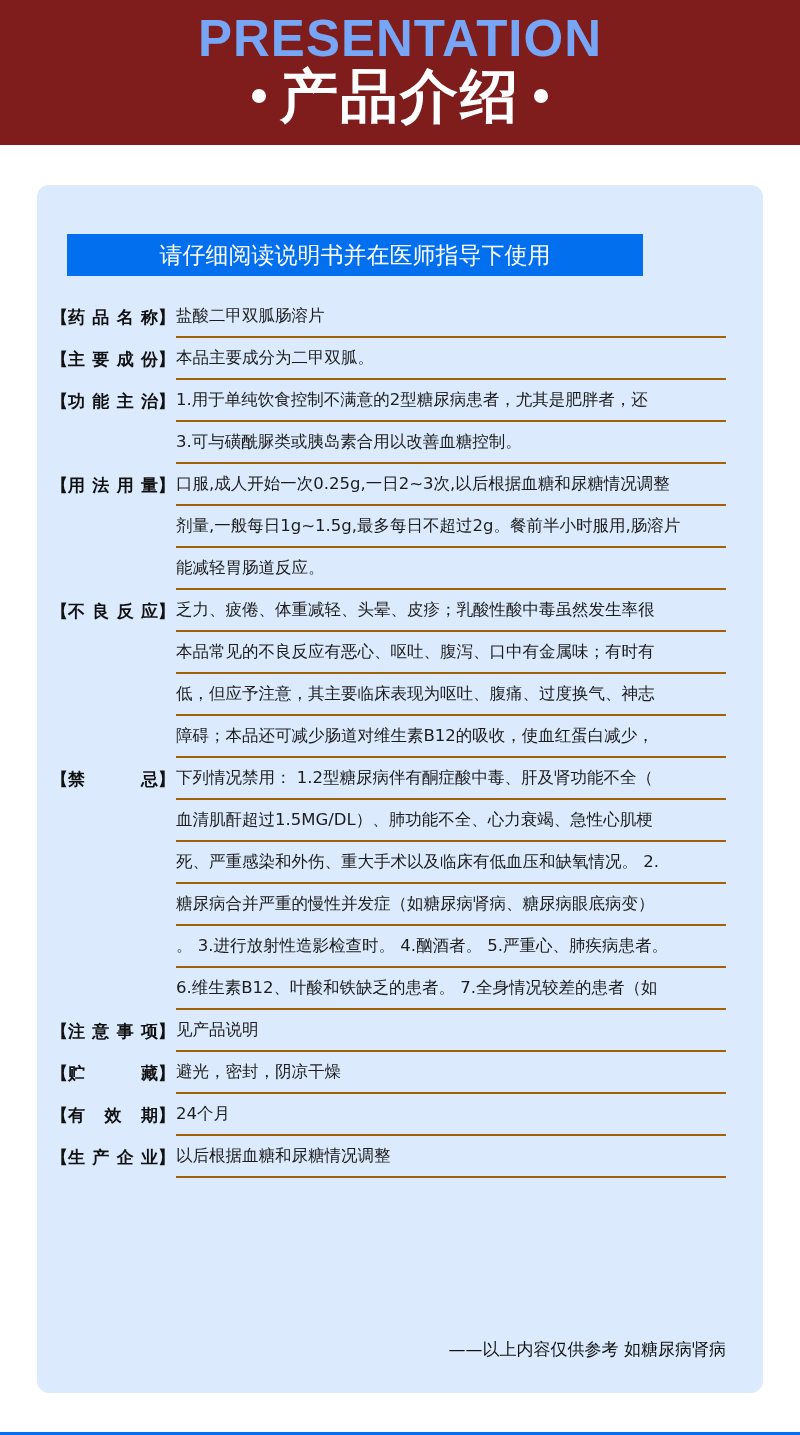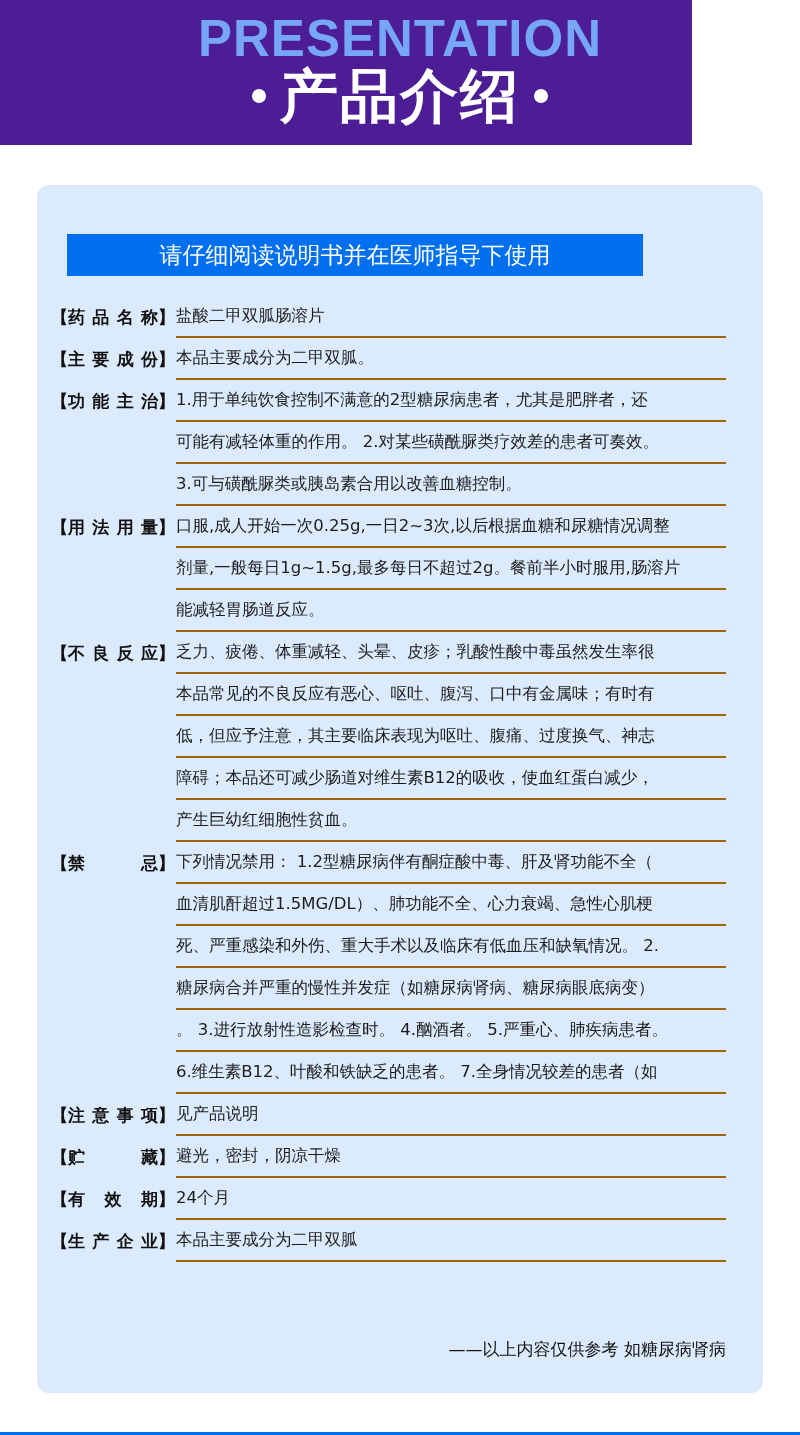--- a/index.html
+++ b/index.html
@@ -2,22 +2,22 @@
 <html><head>
 <meta charset="utf-8">
 <style>
   html, body { margin: 0; padding: 0; }
   body {
     width: 800px; height: 1435px; position: relative; overflow: hidden;
     background: #ffffff;
     font-family: "DejaVu Sans", "Liberation Sans", sans-serif;
   }
   .header {
-    position: absolute; left: 0; top: 0; width: 692px; height: 145px;
-    background: #4c1d95;
+    position: absolute; left: 0; top: 0; width: 800px; height: 145px;
+    background: #7f1d1d;
   }
   .header-en {
     position: absolute; left: 0; top: 12px; width: 800px; text-align: center;
     font-family: "Liberation Sans", sans-serif; font-weight: bold;
     font-size: 51px; line-height: 54px; letter-spacing: 1px;
     color: #77a6f7;
   }
   .header-cn {
     position: absolute; left: 0; top: 62px; width: 800px; text-align: center;
     font-weight: bold; font-size: 58px; line-height: 68px; color: #ffffff;
@@ -107,21 +107,20 @@
           <span class="br">【</span>
           <span class="lt">
             <span>功</span>
             <span>能</span>
             <span>主</span>
             <span>治</span>
           </span>
           <span class="br">】</span>
         </div>
         <div class="line">1.用于单纯饮食控制不满意的2型糖尿病患者，尤其是肥胖者，还</div>
-        <div class="line">可能有减轻体重的作用。 2.对某些磺酰脲类疗效差的患者可奏效。</div>
         <div class="line">3.可与磺酰脲类或胰岛素合用以改善血糖控制。</div>
       </div>
       <div class="group">
         <div class="label">
           <span class="br">【</span>
           <span class="lt">
             <span>用</span>
             <span>法</span>
             <span>用</span>
             <span>量</span>
@@ -140,21 +139,20 @@
             <span>良</span>
             <span>反</span>
             <span>应</span>
           </span>
           <span class="br">】</span>
         </div>
         <div class="line">乏力、疲倦、体重减轻、头晕、皮疹；乳酸性酸中毒虽然发生率很</div>
         <div class="line">本品常见的不良反应有恶心、呕吐、腹泻、口中有金属味；有时有</div>
         <div class="line">低，但应予注意，其主要临床表现为呕吐、腹痛、过度换气、神志</div>
         <div class="line">障碍；本品还可减少肠道对维生素B12的吸收，使血红蛋白减少，</div>
-        <div class="line">产生巨幼红细胞性贫血。</div>
       </div>
       <div class="group">
         <div class="label">
           <span class="br">【</span>
           <span class="lt">
             <span>禁</span>
             <span>忌</span>
           </span>
           <span class="br">】</span>
         </div>
@@ -205,20 +203,20 @@
         <div class="label">
           <span class="br">【</span>
           <span class="lt">
             <span>生</span>
             <span>产</span>
             <span>企</span>
             <span>业</span>
           </span>
           <span class="br">】</span>
         </div>
-        <div class="line">本品主要成分为二甲双胍</div>
+        <div class="line">以后根据血糖和尿糖情况调整</div>
       </div>
     </div>
 
   <div class="footnote">——以上内容仅供参考 如糖尿病肾病</div>
 </div>
 
 <div class="bottom-bar"></div>
 
 </body></html>

